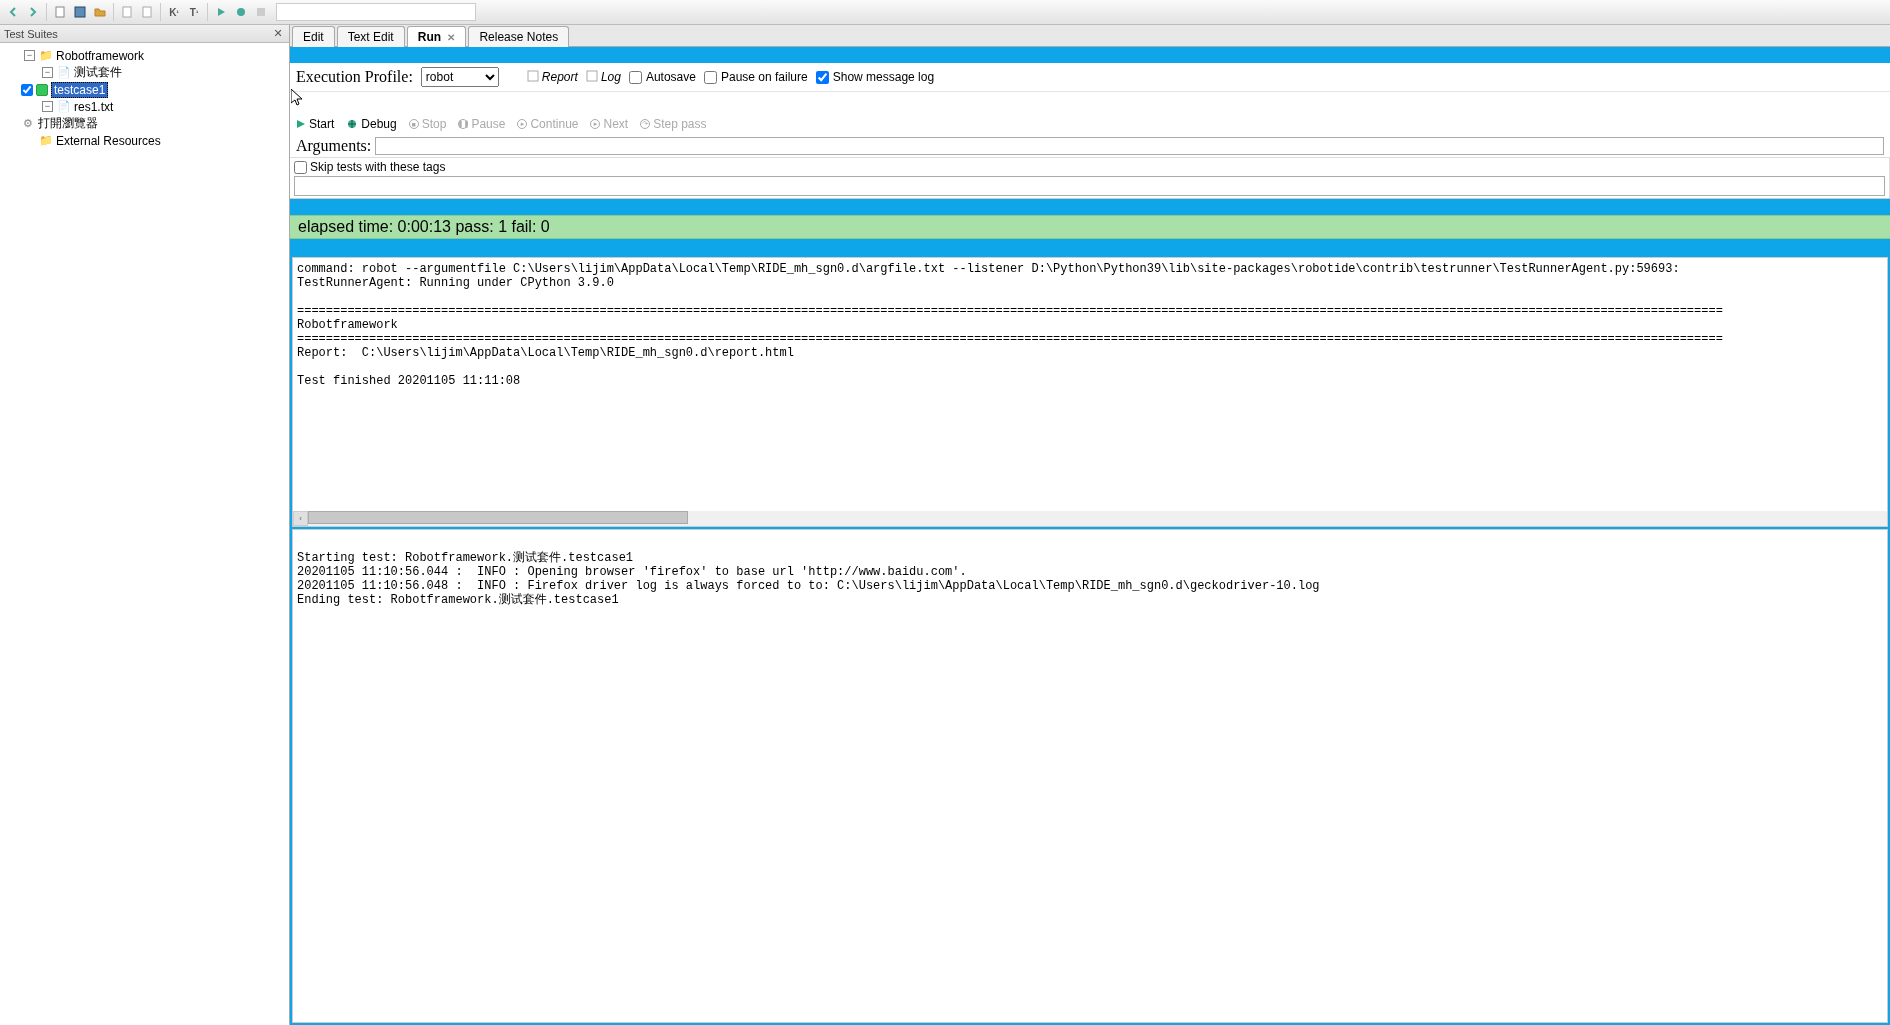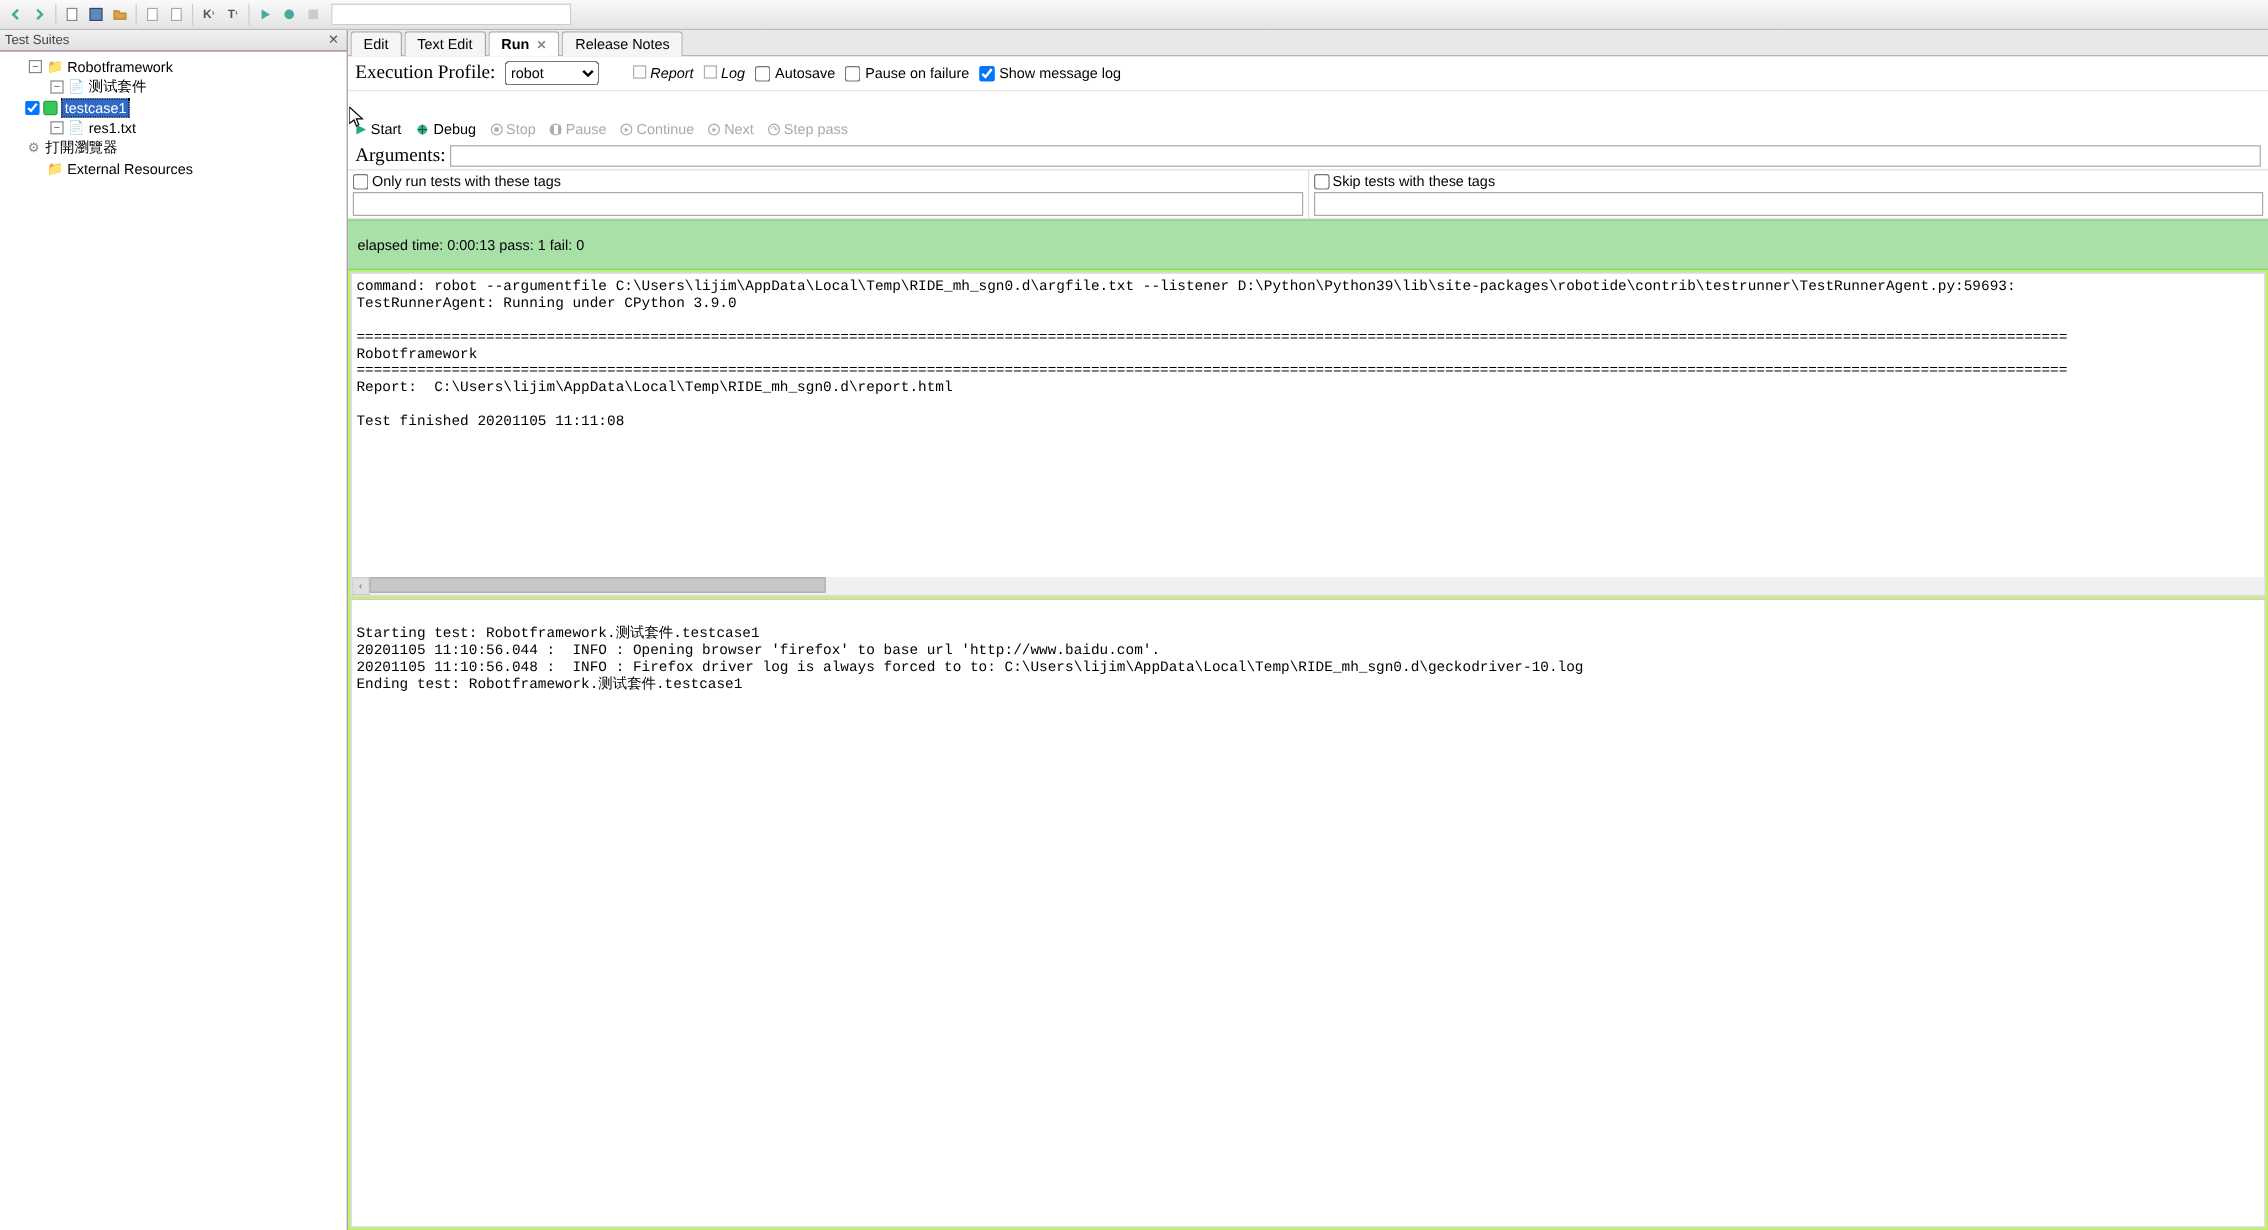--- a/index.html
+++ b/index.html
@@ -20,21 +20,21 @@
 .exp { width: 11px; height: 11px; border: 1px solid #888; background: #fff; font-size: 9px; line-height: 9px; text-align: center; margin-right: 4px; color: #555; cursor: pointer; }
 .exp-none { width: 11px; height: 11px; margin-right: 4px; }
 .tree-icon { width: 14px; height: 14px; margin-right: 3px; display: flex; align-items: center; justify-content: center; font-size: 11px; }
 .folder-ic { color: #d9a441; }
 .file-ic { color: #5b8db8; }
 .kw-ic { color: #888; }
 .chk { width: 12px; height: 12px; margin-right: 3px; }
 .suite-ic { width: 12px; height: 12px; background: #34c759; border: 1px solid #2a9d47; border-radius: 2px; margin-right: 3px; }
 .tree-label { font-size: 12px; }
 .tree-label.sel { background: #316ac5; color: #fff; padding: 0 2px; border: 1px dotted #000; }
-.content { flex: 1; display: flex; flex-direction: column; background: #bef264; overflow: hidden; }
+.content { flex: 1; display: flex; flex-direction: column; background: #0ea5e9; overflow: hidden; gap: 16px; }
 .tabs { height: 22px; display: flex; align-items: flex-end; background: #e8e8e8; border-bottom: 1px solid #aaa; padding-left: 2px; }
 .tab { padding: 3px 10px; border: 1px solid #aaa; border-bottom: none; background: #f5f5f5; margin-right: 2px; border-radius: 3px 3px 0 0; cursor: pointer; font-size: 12px; position: relative; top: 1px; }
 .tab.active { background: #fff; font-weight: bold; }
 .tab .tab-close { margin-left: 6px; font-size: 10px; color: #888; }
 .run-panel { background: #fff; border-bottom: 1px solid #ccc; }
 .run-row { display: flex; align-items: center; padding: 4px 6px; gap: 8px; border-bottom: 1px solid #e5e5e5; font-size: 12px; }
 .run-row.noborder { border-bottom: none; }
 select { font-size: 12px; height: 20px; width: 78px; }
 .lbl { font-size: 16px; font-family: Liberation Serif, serif; }
 .link-btn { display: flex; gap: 3px; cursor: pointer; font-style: italic; }
@@ -44,21 +44,21 @@
 .ctrl-btn { display: flex; align-items: center; gap: 3px; font-size: 12px; cursor: pointer; }
 .ctrl-btn.disabled { color: #aaa; }
 .ctrl-ic { width: 10px; height: 10px; border-radius: 50%; border: 1px solid currentColor; display: flex; align-items: center; justify-content: center; font-size: 7px; }
 .args-row { display: flex; align-items: center; padding: 2px 6px; gap: 4px; }
 .args-input { flex: 1; height: 18px; border: 1px solid #aaa; font-size: 12px; padding: 0 2px; }
 .tags-row { display: flex; border-top: 1px solid #ddd; }
 .tags-col { flex: 1; padding: 2px 4px; }
 .tags-col:first-child { border-right: 1px solid #ddd; }
 .tags-hdr { display: flex; align-items: center; gap: 3px; font-size: 12px; }
 .tags-input { width: 100%; height: 20px; border: 1px solid #aaa; margin-top: 2px; font-size: 12px; padding: 0 2px; }
-.status-bar { background: #a8e0a8; padding: 13px 8px; font-size: 12px; border-top: 1px solid #8c8; border-bottom: 1px solid #8c8; }
+.status-bar { background: #a8e0a8; padding: 2px 8px; font-size: 16px; border-top: 1px solid #8c8; border-bottom: 1px solid #8c8; }
 .output-pane { flex: 1; display: flex; flex-direction: column; overflow: hidden; }
 .out1 { height: 270px; background: #fff; border: 1px solid #ccc; margin: 2px; overflow: hidden; position: relative; }
 .out1-text { font-family: "Courier New", monospace; font-size: 12px; white-space: pre; padding: 4px; line-height: 14px; }
 .h-scroll { position: absolute; bottom: 0; left: 0; right: 0; height: 15px; display: flex; align-items: center; background: #f0f0f0; }
 .h-scroll .arrow { width: 15px; height: 15px; background: #e0e0e0; border: 1px solid #ccc; display: flex; align-items: center; justify-content: center; font-size: 8px; color: #666; }
 .h-scroll .track { flex: 1; height: 15px; background: #f0f0f0; position: relative; }
 .h-scroll .thumb { position: absolute; left: 0; top: 0; height: 13px; width: 380px; background: #c8c8c8; border: 1px solid #aaa; }
 .out2 { flex: 1; background: #fff; border: 1px solid #ccc; margin: 0 2px 2px 2px; overflow: auto; }
 .out2-text { font-family: "Courier New", monospace; font-size: 12px; white-space: pre; padding: 4px; line-height: 14px; margin-top: 17px; }
 .cursor-arrow { position: absolute; left: 291px; top: 89px; width: 12px; height: 18px; z-index: 999; pointer-events: none; }
@@ -241,27 +241,20 @@
           </div>
       </div>
       <div class="args-row">
         <span class="lbl">Arguments:</span>
         <input class="args-input" style="">
       </div>
       <div class="tags-row">
         <div class="tags-col">
           <div class="tags-hdr">
               <input type="checkbox" style="">
-              <span>Only run tests with these tags</span>
-            </div>
-          <input class="tags-input" style="">
-        </div>
-        <div class="tags-col">
-          <div class="tags-hdr">
-              <input type="checkbox" style="">
               <span>Skip tests with these tags</span>
             </div>
           <input class="tags-input" style="">
         </div>
       </div>
     </div>
 
     <div class="status-bar">elapsed time: 0:00:13     pass: 1     fail: 0</div>
 
     <div class="output-pane">

